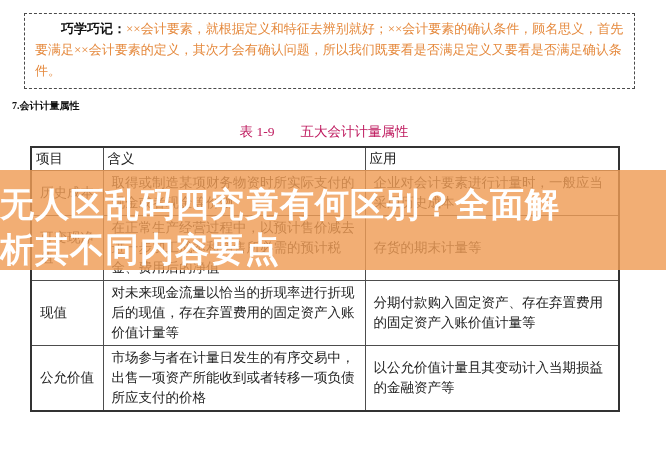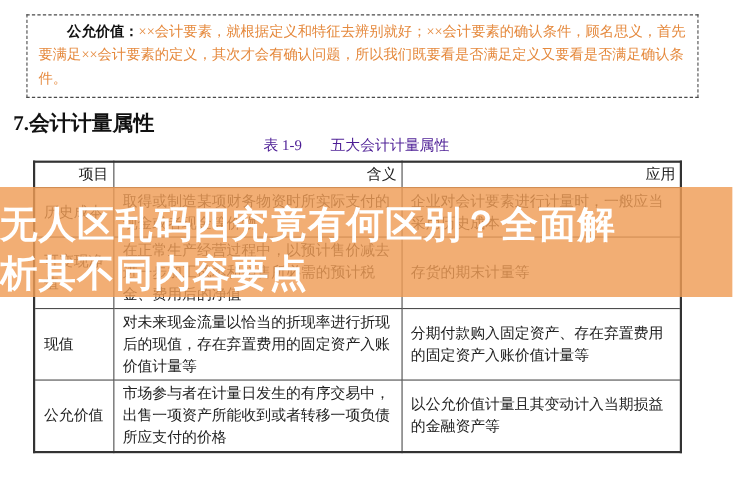--- a/index.html
+++ b/index.html
@@ -35,34 +35,34 @@
   }
   .tip-text {
     color: #e5893d;
   }
 
   
   .section-heading {
     position: absolute;
     left: 12px;
     top: 99px;
-    font-size: 19px;
+    font-size: 10px;
     font-weight: bold;
     color: #111111;
   }
 
   
   .table-caption {
     position: absolute;
     left: 0;
     top: 123px;
     width: 648px;
     text-align: center;
     font-size: 13.5px;
-    color: #4c1d95;
+    color: #be185d;
   }
   .caption-label { margin-right: 26px; }
 
   
   table.measure {
     position: absolute;
     left: 30px;
     top: 146px;
     width: 588px;
     border-collapse: collapse;
@@ -73,21 +73,21 @@
   }
   table.measure th,
   table.measure td {
     border: 1px solid #4d4d4d;
     padding: 2px 8px;
     vertical-align: middle;
   }
   table.measure { border: 2px solid #333333; }
   table.measure th {
     font-weight: normal;
-    text-align: right;
+    text-align: left;
     height: 20px;
     padding: 1px 4px;
   }
   td.cell-item { text-align: left; padding: 2px 4px; }
   td.cell-meaning, td.cell-application { text-align: left; }
 
   
   .watermark {
     position: absolute;
     left: 0;
@@ -107,21 +107,21 @@
     color: #ffffff;
     white-space: nowrap;
   }
 </style>
 </head>
 <body>
 
 <div class="page">
 
   <div class="tip-box">
-    <p class="tip-para"><span class="tip-label">公允价值：</span><span class="tip-text">××会计要素，就根据定义和特征去辨别就好；××会计要素的确认条件，顾名思义，首先要满足××会计要素的定义，其次才会有确认问题，所以我们既要看是否满足定义又要看是否满足确认条件。</span></p>
+    <p class="tip-para"><span class="tip-label">巧学巧记：</span><span class="tip-text">××会计要素，就根据定义和特征去辨别就好；××会计要素的确认条件，顾名思义，首先要满足××会计要素的定义，其次才会有确认问题，所以我们既要看是否满足定义又要看是否满足确认条件。</span></p>
   </div>
 
   <div class="section-heading">7.会计计量属性</div>
 
   <div class="table-caption">
     <span class="caption-label">表 1-9</span><span class="caption-title">五大会计计量属性</span>
   </div>
 
   <table class="measure">
     <colgroup>

